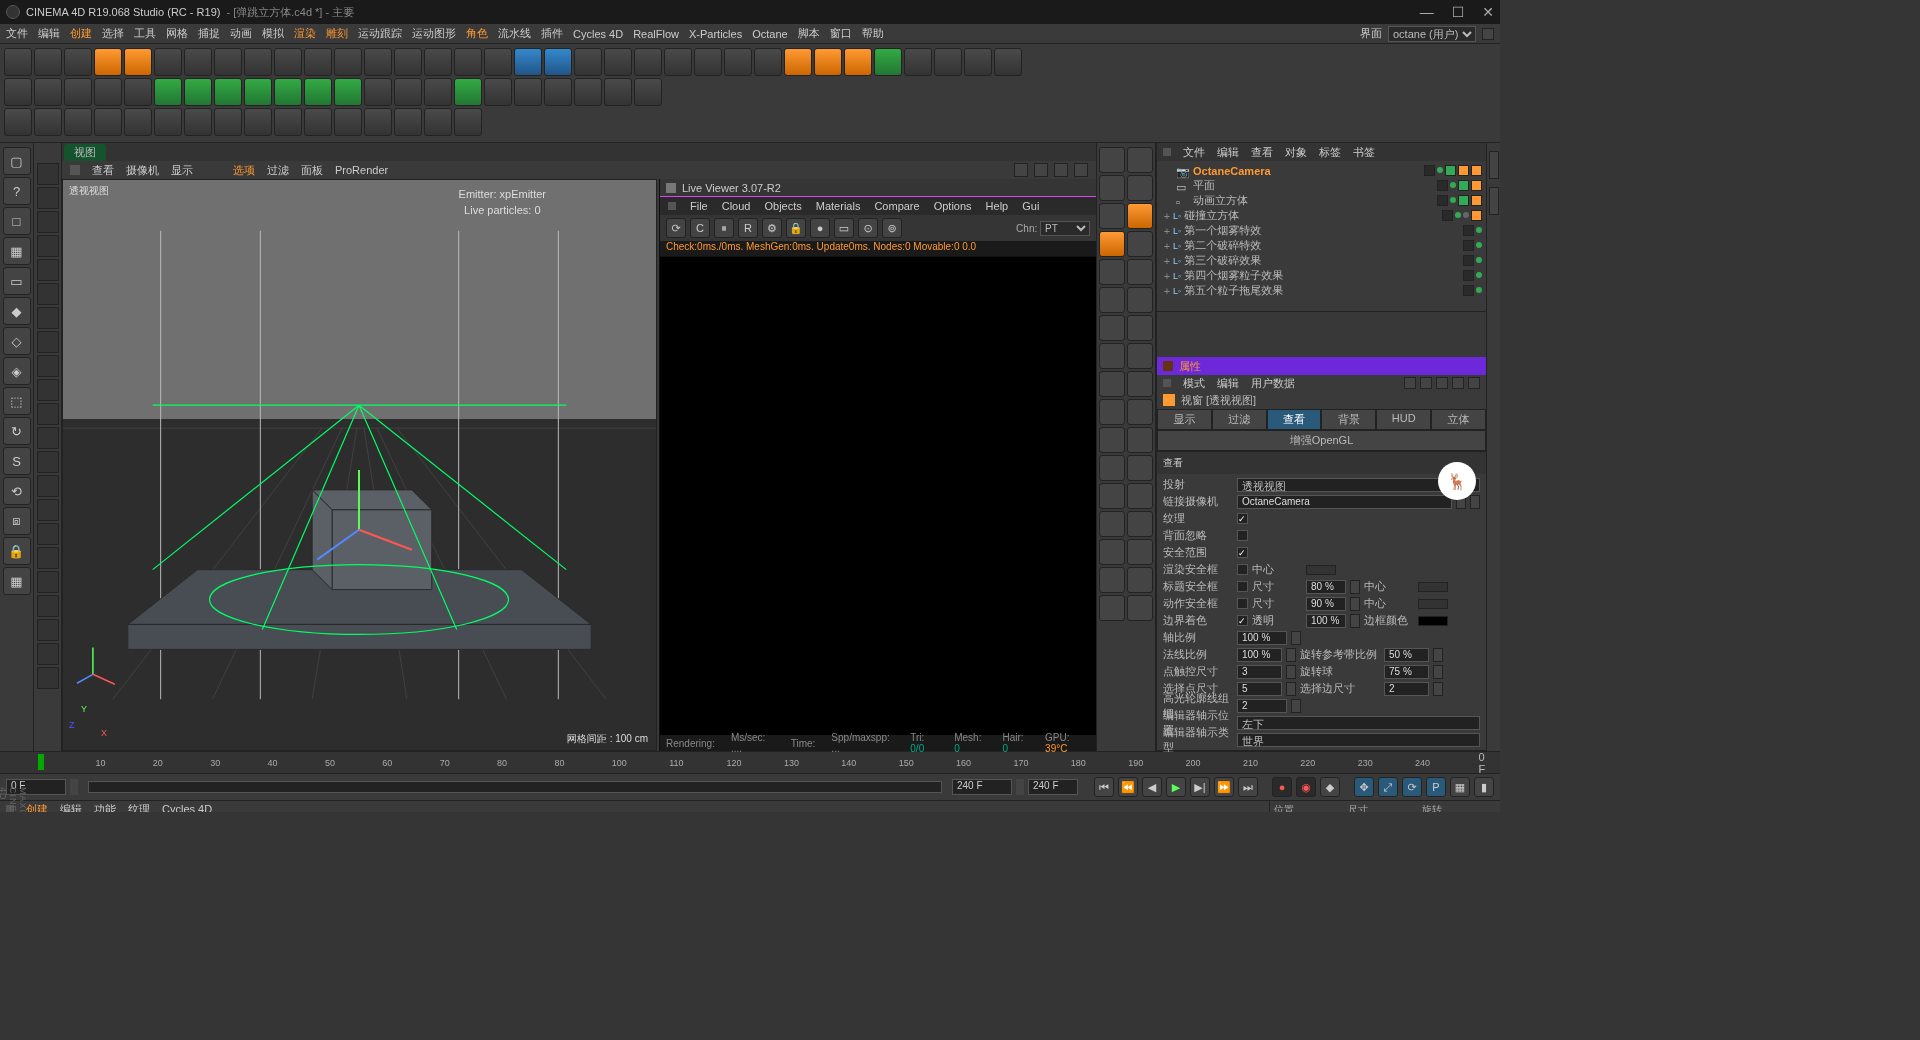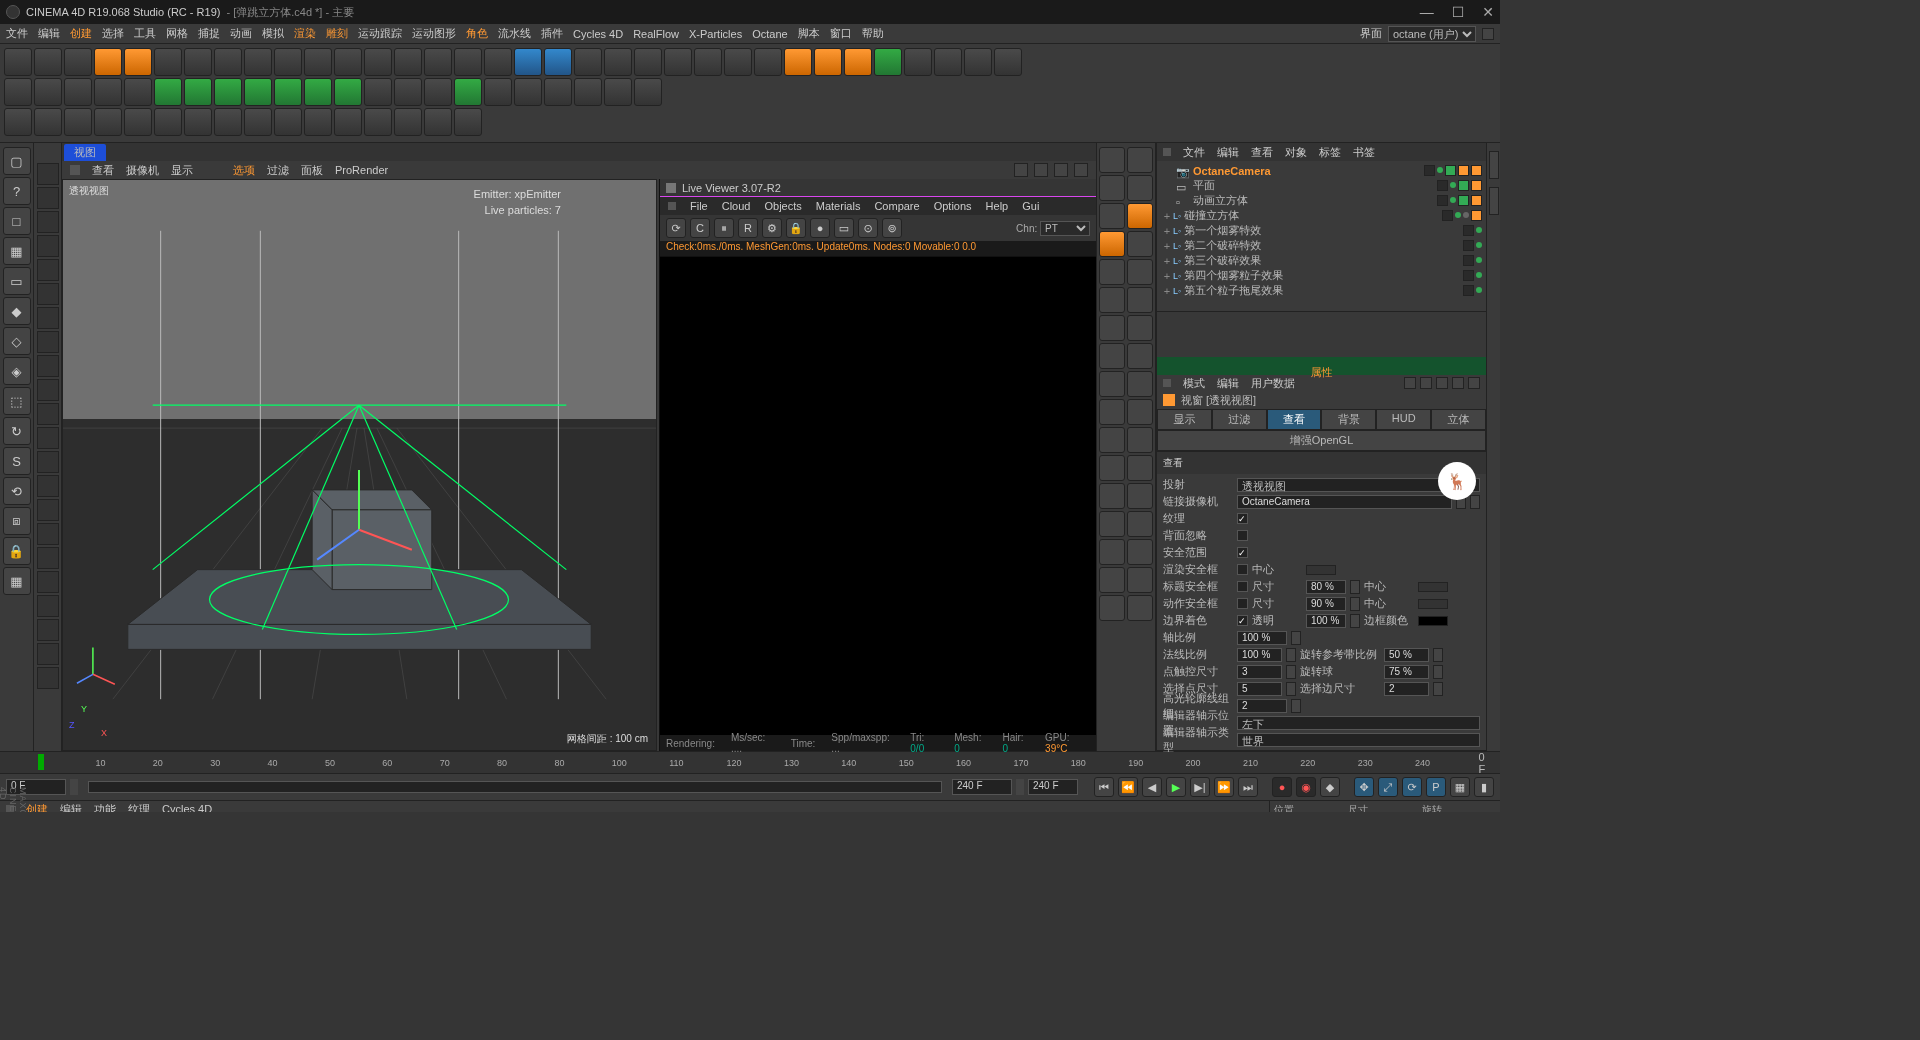--- a/index.html
+++ b/index.html
@@ -19,29 +19,29 @@
 .tb-btn.blue { background:linear-gradient(#3388cc,#225588); color:#fff;}
 .tb-btn.green { background:linear-gradient(#33aa44,#227733);}
 .tb-btn.red { color:#ff4444;}
 .tb-btn.cyan { color:#33ddcc;}
 .work { display:flex; height:608px; }
 .leftcol { width:34px; background:#3a3a3a; border-right:1px solid #222; display:flex; flex-direction:column; align-items:center; padding-top:4px; gap:2px;}
 .leftcol .lbtn { width:28px; height:28px; background:#444; border:1px solid #222; border-radius:3px;}
 .leftcol2 { width:28px; background:#3a3a3a; border-right:1px solid #222; display:flex; flex-direction:column; padding-top:20px; gap:2px; align-items:center;}
 .viewport-area { flex:1; display:flex; flex-direction:column;}
 .vp-tabs { height:18px; background:#333; display:flex; align-items:center;}
-.vp-tab { padding:1px 10px; background:#1d4ed8; font-size:11px; border-radius:2px 2px 0 0; margin-left:2px;}
+.vp-tab { padding:1px 10px; background:#14532d; font-size:11px; border-radius:2px 2px 0 0; margin-left:2px;}
 .vp-menu { height:18px; background:#3a3a3a; display:flex; align-items:center; gap:12px; padding:0 8px; font-size:11px; color:#ccc;}
 .vp-menu .hl { color:#ff9933;margin-left:28px;}
 .vp-menu .right { margin-left:auto; display:flex; gap:6px;}
 .vp-menu .right span{ width:14px; height:14px; background:#444; border:1px solid #222;}
 .vp-canvas { flex:1; background:#383838; position:relative; display:flex;}
 .vp3d { width:595px; height:100%; background:linear-gradient(#707070 0%,#707070 42%,#2d2d2d 42%,#2d2d2d 100%); position:relative; border:1px solid #222;}
 .vp3d-label { position:absolute; top:4px; left:6px; color:#ddd; font-size:10px;}
-.vp3d-hud { position:absolute; top:6px; right:95px; color:#ddd; font-size:11px; text-align:right; line-height:16px;}
+.vp3d-hud { position:absolute; top:6px; right:110px; color:#ddd; font-size:11px; text-align:center; line-height:16px;}
 .vp3d-grid { position:absolute; bottom:4px; right:8px; color:#ddd; font-size:10px;}
 .vp3d-gizmo { position:absolute; bottom:8px; left:8px; font-size:9px;}
 .vp3d-gizmo .y{ color:#5f5; position:absolute; bottom:28px; left:10px;}
 .vp3d-gizmo .x{ color:#f55; position:absolute; bottom:4px; left:30px;}
 .vp3d-gizmo .z{ color:#55f; position:absolute; bottom:12px; left:-2px;}
 .lv-panel { flex:1; background:#1a1a1a; border-left:1px solid #111; display:flex; flex-direction:column; margin-left:2px;}
 .lv-title { height:18px; background:#353535; display:flex; align-items:center; padding:0 6px; font-size:11px; color:#ccc; border-bottom:1px solid #d946ef;}
 .lv-title .sq { width:10px; height:10px; background:#777; margin-right:6px;}
 .lv-menu { height:18px; display:flex; align-items:center; gap:14px; padding:0 8px; font-size:11px; color:#ccc; background:#2a2a2a;}
 .lv-tools { height:26px; background:#353535; display:flex; align-items:center; gap:4px; padding:0 6px;}
@@ -67,21 +67,21 @@
 .tree-row .nm.oct{ color:#ff9933; font-weight:bold;}
 .tree-row .tags{ display:flex; gap:2px; margin-left:auto;}
 .tree-row .tg{ width:11px; height:11px; background:#555; border:1px solid #222;}
 .tree-row .tg.g{ background:#3a5;}
 .tree-row .tg.o{ background:#f93;}
 .tree-row .tg.c{ width:6px; height:6px; border-radius:50%; background:#3a5; border:none; margin-top:2px;}
 .tree-row .tg.cg{ background:#666; width:6px; height:6px; border-radius:50%; border:none; margin-top:2px;}
 .lo-ico{ color:#8cf; font-size:9px; margin-right:3px;}
 .rp-big{ flex:1; background:#383838; position:relative;}
 .rp-big .stamp{ position:absolute; right:10px; top:150px; width:38px; height:38px; border-radius:50%; background:#fff; display:flex; align-items:center; justify-content:center; color:#333; font-size:16px;}
-.attr-head{ height:18px; background:#14532d; display:flex; align-items:center; padding:8px 6px; color:#ff9933; font-size:11px;flex-direction:column;}
+.attr-head{ height:18px; background:#6d28d9; display:flex; align-items:center; padding:8px 6px; color:#ff9933; font-size:11px;}
 .attr-head .ico{ width:10px; height:10px; background:#663311; margin-right:6px;}
 .attr-menu{ height:16px; display:flex; align-items:center; gap:12px; padding:0 6px; font-size:11px; color:#ccc;}
 .attr-menu .r{ margin-left:auto; display:flex; gap:4px;}
 .attr-menu .r span{ width:12px; height:12px; background:#444; border:1px solid #222;}
 .attr-title{ height:18px; display:flex; align-items:center; padding:0 6px; gap:6px;}
 .attr-title .ic{ width:12px; height:12px; background:#f93;}
 .attr-tabs{ display:flex; flex-wrap:wrap; font-size:11px;}
 .attr-tab{ flex:1; min-width:50px; text-align:center; padding:2px; background:#444; border:1px solid #222; cursor:pointer;}
 .attr-tab.sel{ background:#2a5a7a; color:#fff;}
 .attr-sec{ padding:4px 6px; background:#333; color:#ccc; font-size:10px; border-top:1px solid #222;}
@@ -316,21 +316,21 @@
           <span></span>
           <span></span>
           <span></span>
         </div>
       </div>
     <div class="vp-canvas">
       <div class="vp3d">
         <div class="vp3d-label">透视视图</div>
         <div class="vp3d-hud">
           <div>Emitter: xpEmitter</div>
-            <div>Live particles: 7</div>
+            <div>Live particles: 0</div>
         </div>
         <svg viewBox="0 0 595 470">
 
           <g stroke="#555" stroke-width="0.5">
             <line x1="0" y1="198" x2="595" y2="198"></line>
             <line x1="50" y1="470" x2="260" y2="198"></line>
               <line x1="545" y1="470" x2="335" y2="198"></line>
             <line x1="150" y1="470" x2="280" y2="198"></line>
               <line x1="445" y1="470" x2="315" y2="198"></line>
             <line x1="250" y1="470" x2="295" y2="198"></line>

